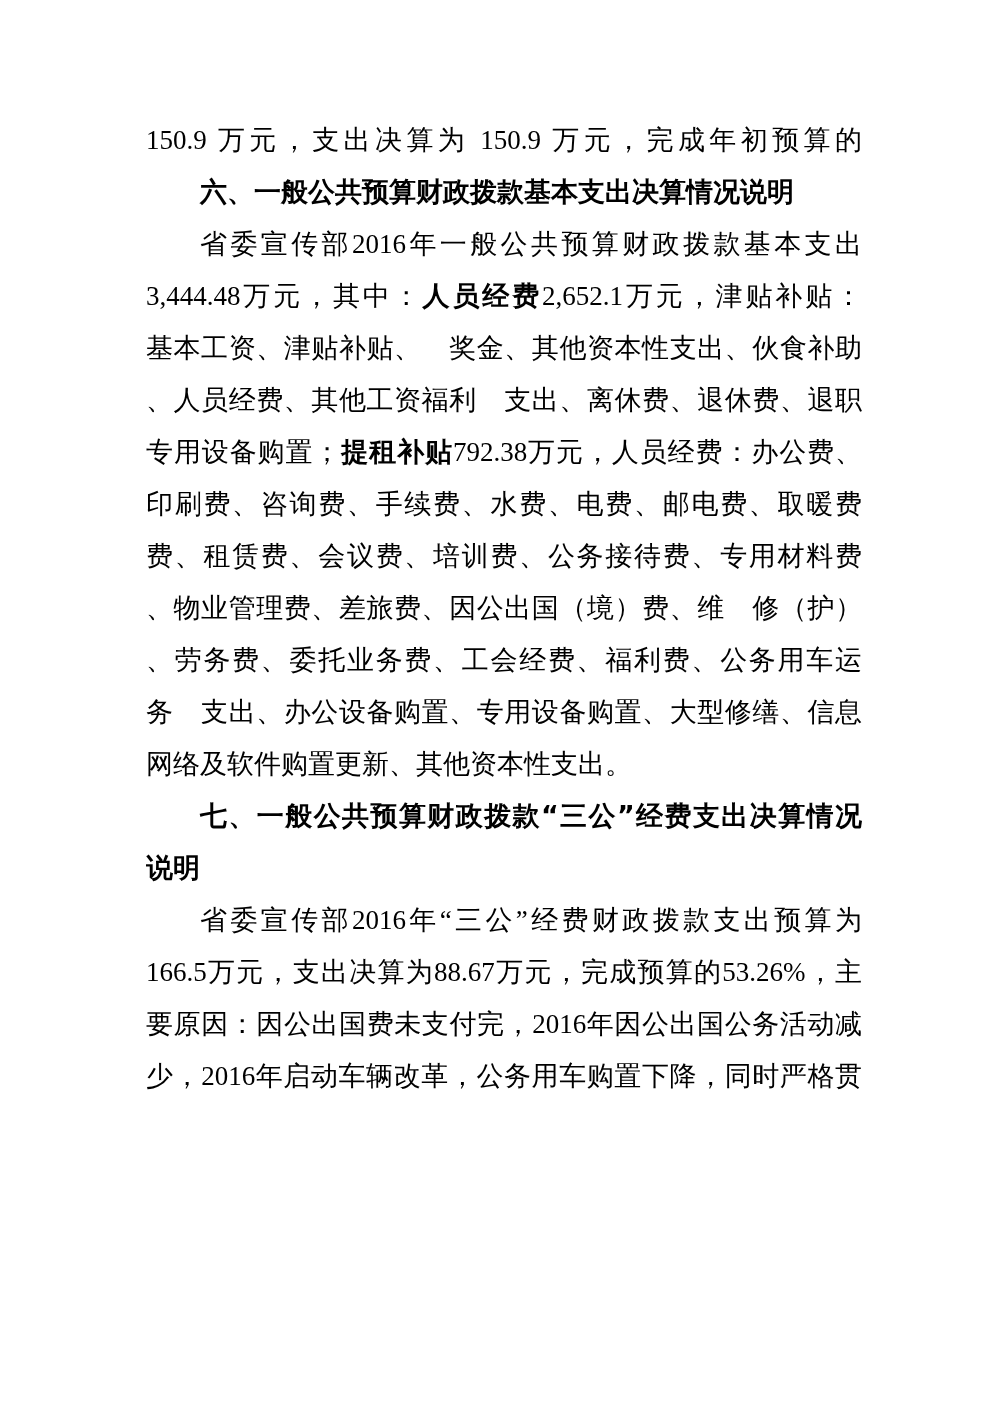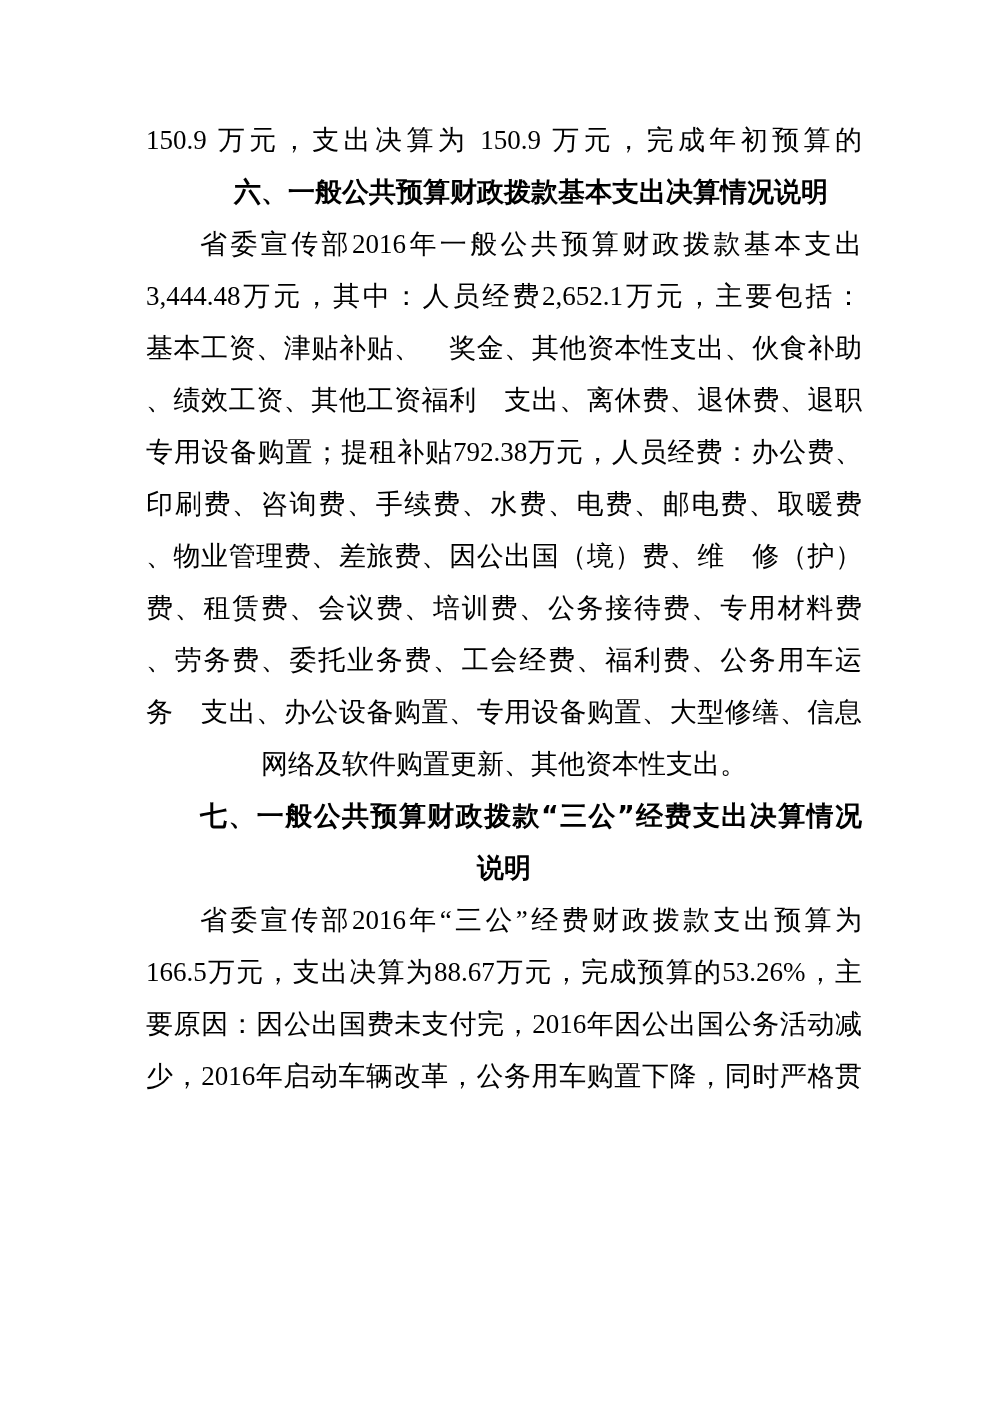--- a/index.html
+++ b/index.html
@@ -22,64 +22,63 @@
     top: 114px;
     left: 146px;
     width: 716px;
   }
   .line {
     font-size: 27px;
     line-height: 52px;
     height: 52px;
     white-space: pre-wrap;
     overflow: hidden;
-    text-align: center;
   }
   
   .j {
     text-align: justify;
     text-align-last: justify;
   }
   
   .ind {
     padding-left: 54px;
   }
   
   .h {
     font-family: "DejaVu Sans", "Liberation Sans", sans-serif;
     font-weight: bold;
   }
   
   .b {
     font-family: "DejaVu Sans", "Liberation Sans", sans-serif;
-    font-weight: normal;
+    font-weight: bold;
   }
 </style>
 </head>
 <body>
 
 <div class="page">
   <div class="content">
 
     <div class="line j">150.9 万元，支出决算为 150.9 万元，完成年初预算的 100%。</div>
 
     <div class="line h ind">六、一般公共预算财政拨款基本支出决算情况说明</div>
 
     <div class="line j ind">省委宣传部2016年一般公共预算财政拨款基本支出</div>
 
-    <div class="line j"><span>3,444.48万元，其中：</span><span class="b">人员经费</span><span>2,652.1万元，主要包括：</span></div>
+    <div class="line j"><span>3,444.48万元，其中：</span><span class="b">人员经费</span><span>2,652.1万元，津贴补贴：</span></div>
 
     <div class="line j">基本工资、津贴补贴、　奖金、其他资本性支出、伙食补助费</div>
-    <div class="line j">、绩效工资、其他工资福利　支出、离休费、退休费、退职</div>
+    <div class="line j">、人员经费、其他工资福利　支出、离休费、退休费、退职</div>
 
     <div class="line j"><span>专用设备购置；</span><span class="b">提租补贴</span><span>792.38万元，人员经费：办公费、</span></div>
 
     <div class="line j">印刷费、咨询费、手续费、水费、电费、邮电费、取暖费</div>
+    <div class="line j">费、租赁费、会议费、培训费、公务接待费、专用材料费</div>
     <div class="line j">、物业管理费、差旅费、因公出国（境）费、维　修（护）</div>
-    <div class="line j">费、租赁费、会议费、培训费、公务接待费、专用材料费</div>
     <div class="line j">、劳务费、委托业务费、工会经费、福利费、公务用车运　行</div>
     <div class="line j">务　支出、办公设备购置、专用设备购置、大型修缮、信息</div>
     <div class="line">网络及软件购置更新、其他资本性支出。</div>
 
     <div class="line h ind j">七、一般公共预算财政拨款“三公”经费支出决算情况</div>
     <div class="line h">说明</div>
 
     <div class="line j ind">省委宣传部2016年“三公”经费财政拨款支出预算为</div>
     <div class="line j">166.5万元，支出决算为88.67万元，完成预算的53.26%，主</div>
     <div class="line j">要原因：因公出国费未支付完，2016年因公出国公务活动减</div>

